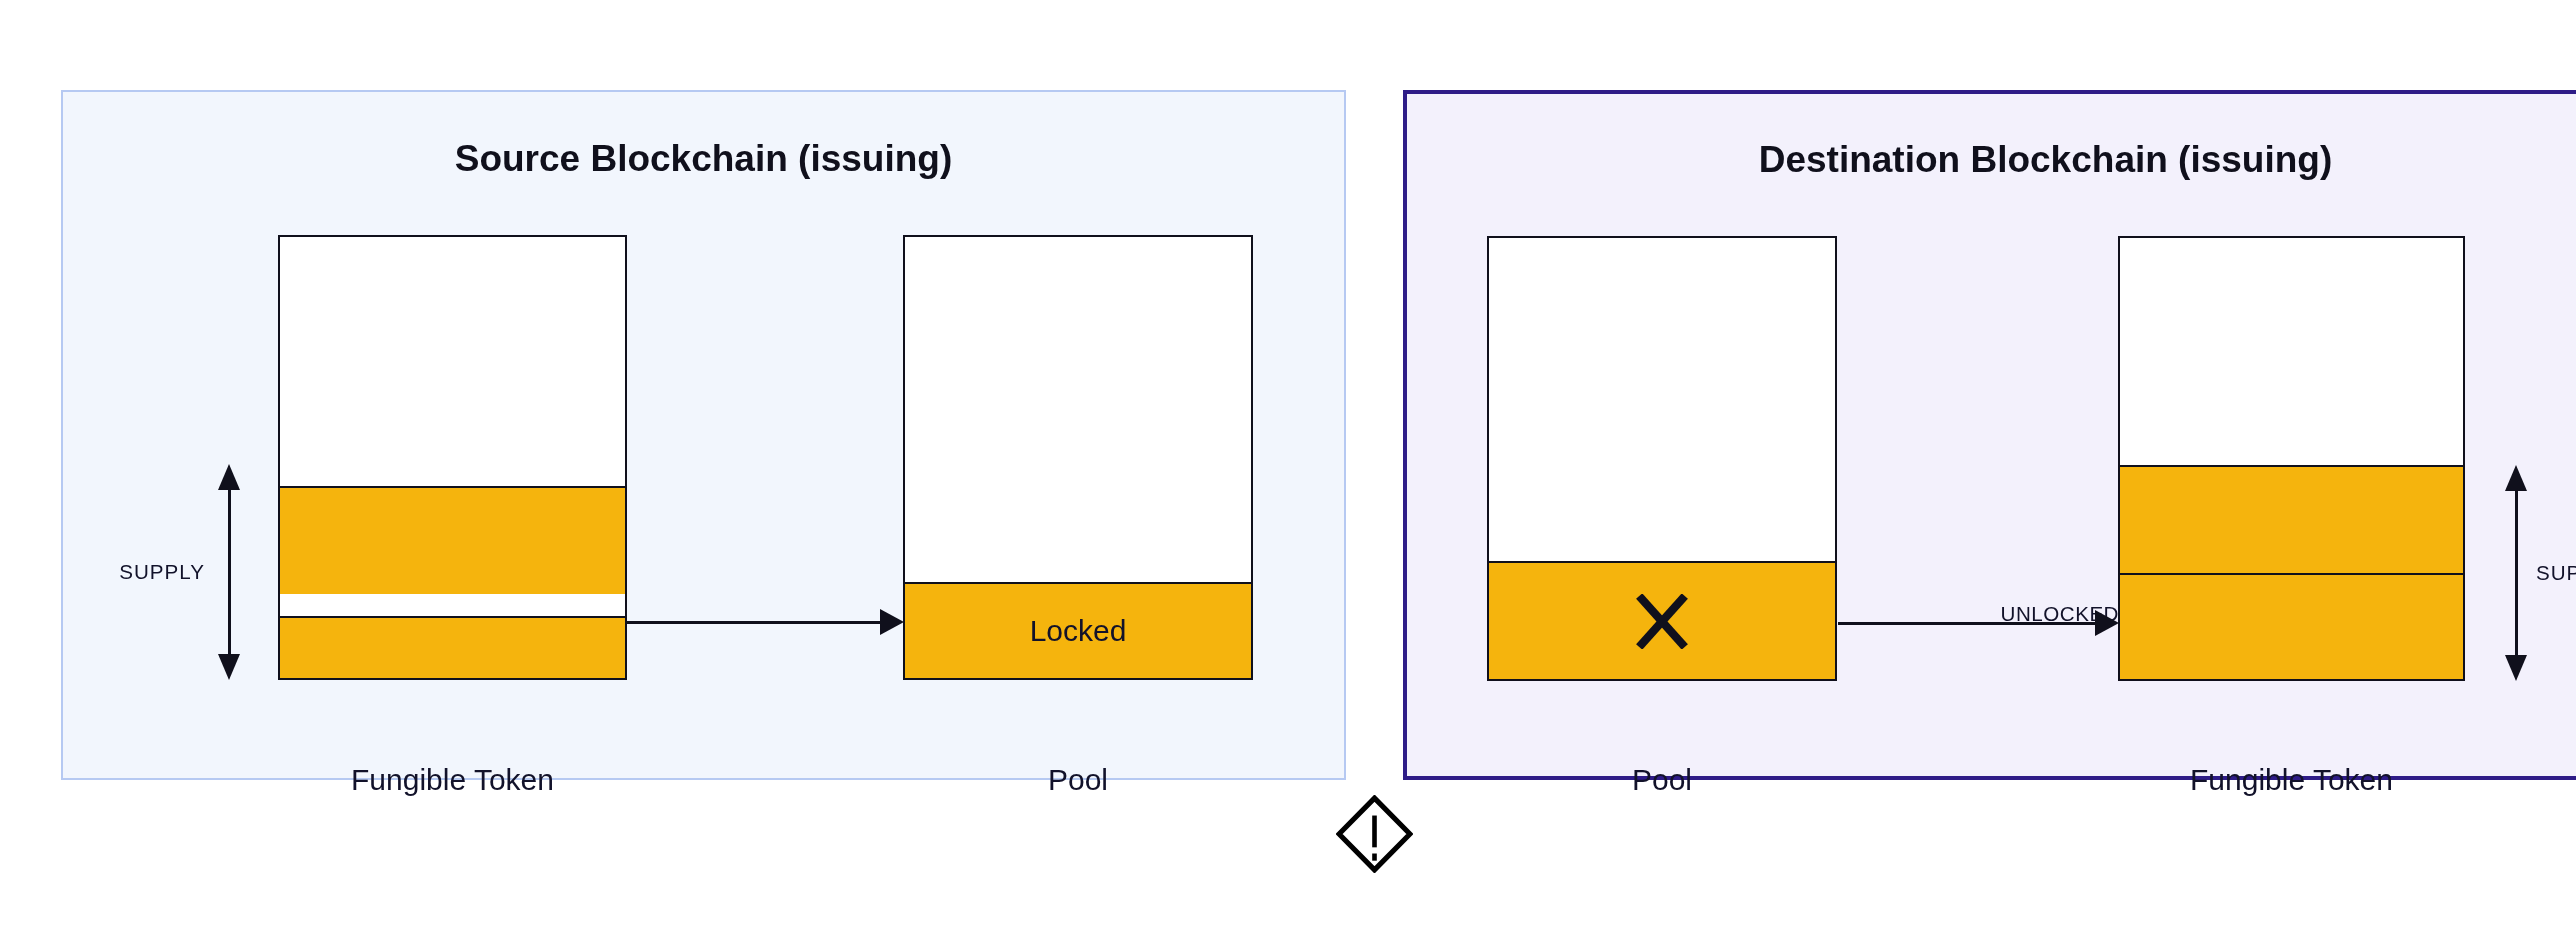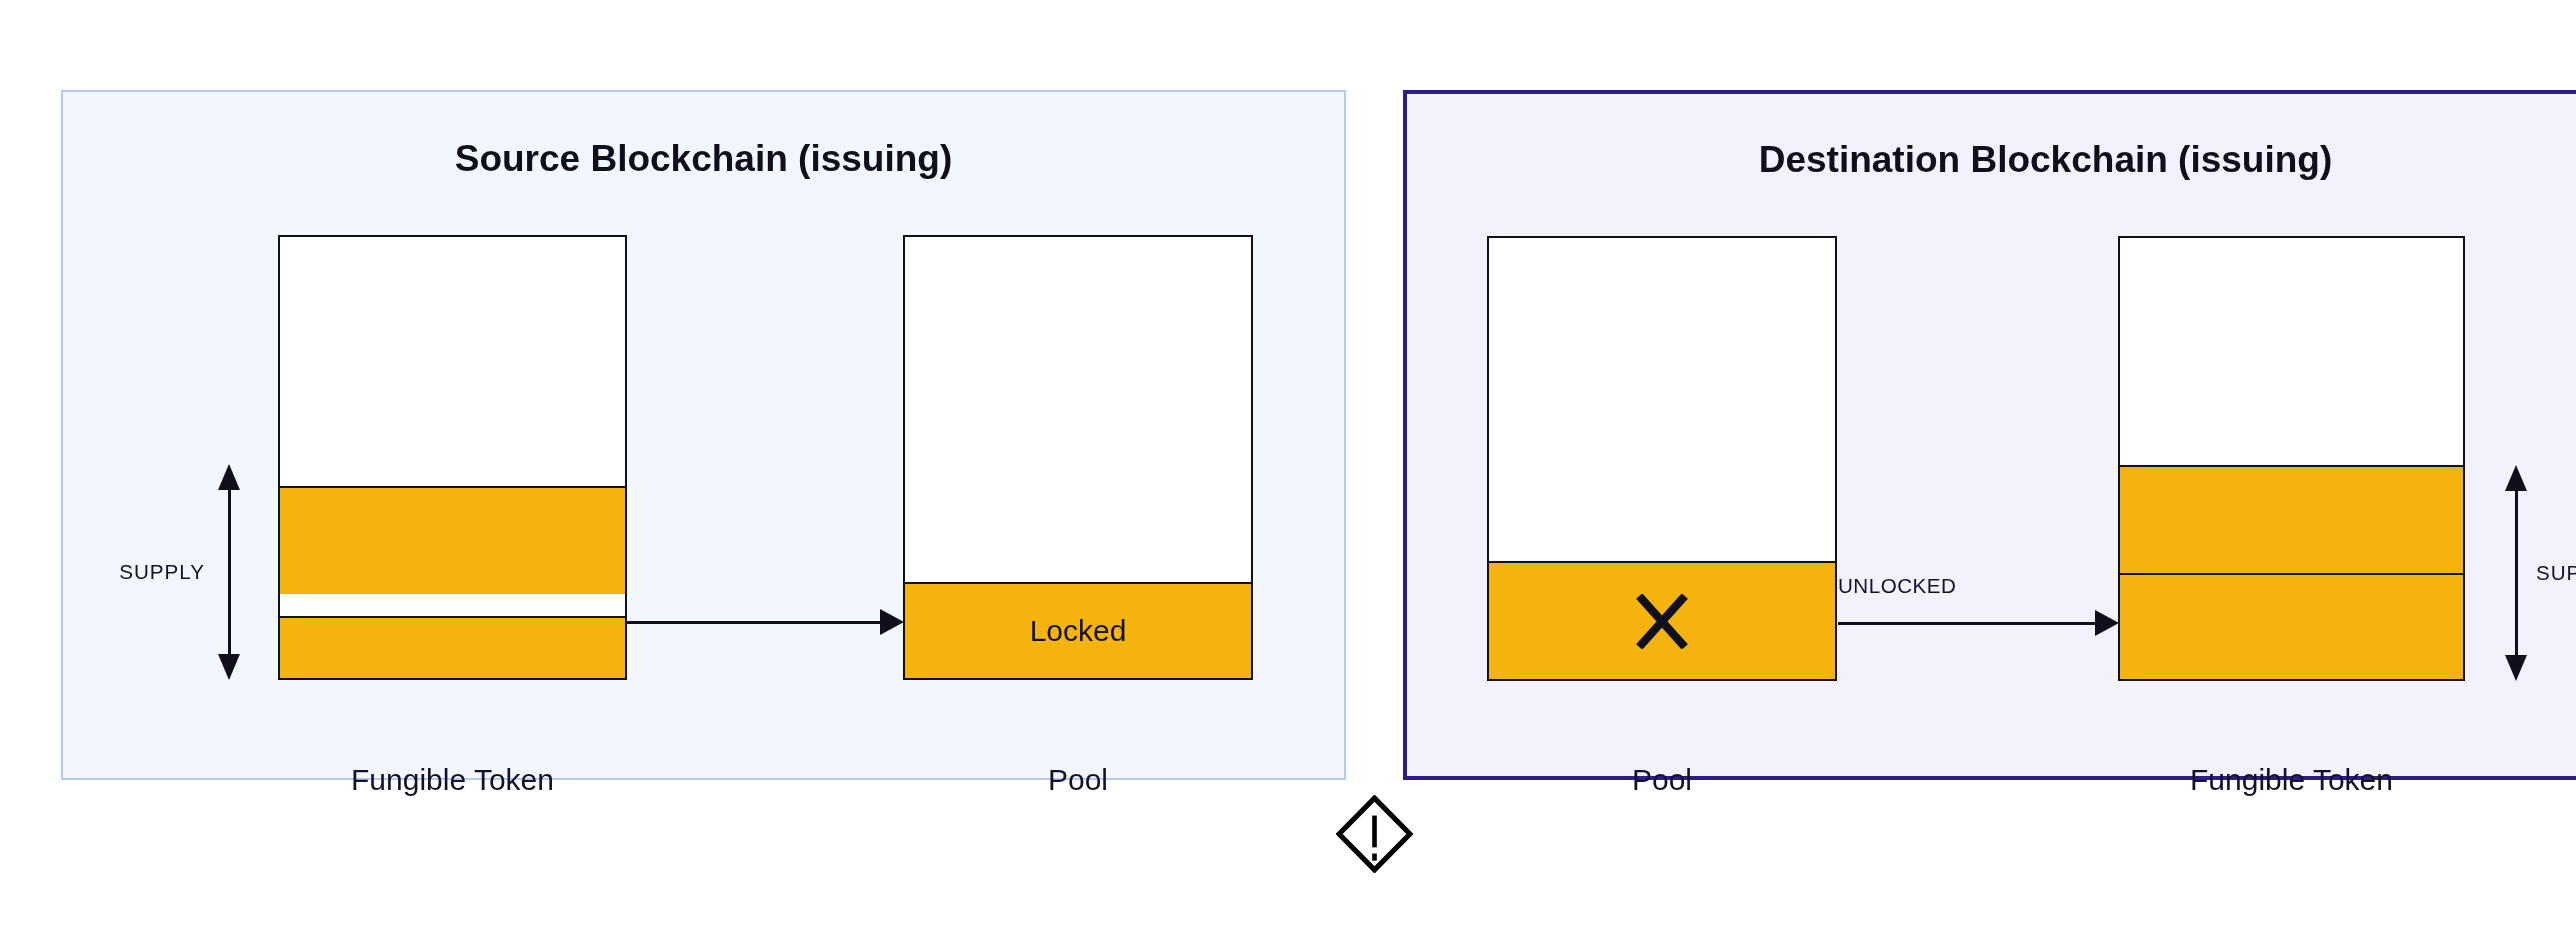--- a/index.html
+++ b/index.html
@@ -203,21 +203,21 @@
     <div class="bar" style="left:80px;width:350px">
       <div class="seg empty tall"></div>
       <div class="seg amber fill">
         <svg class="x-mark" width="56" height="55" viewBox="0 0 108 106">
           <line x1="10" y1="4" x2="98" y2="102"></line>
           <line x1="98" y1="4" x2="10" y2="102"></line>
         </svg>
       </div>
     </div>
 
-    <div class="small-caps" style="left:431px;width:281px;top:480px;text-align:left;letter-spacing:0.5px">UNLOCKED</div>
+    <div class="small-caps" style="left:431px;width:281px;top:508px;text-align:right;letter-spacing:0.5px">UNLOCKED</div>
     <div class="h-arrow" style="left:431px;top:516px;width:281px">
       <i class="line"></i>
       <i class="tip"></i>
     </div>
 
     <div class="bar" style="left:711px;width:347px">
       <div class="seg empty"></div>
       <div class="seg amber upper"></div>
       <div class="seg amber lower"></div>
     </div>

